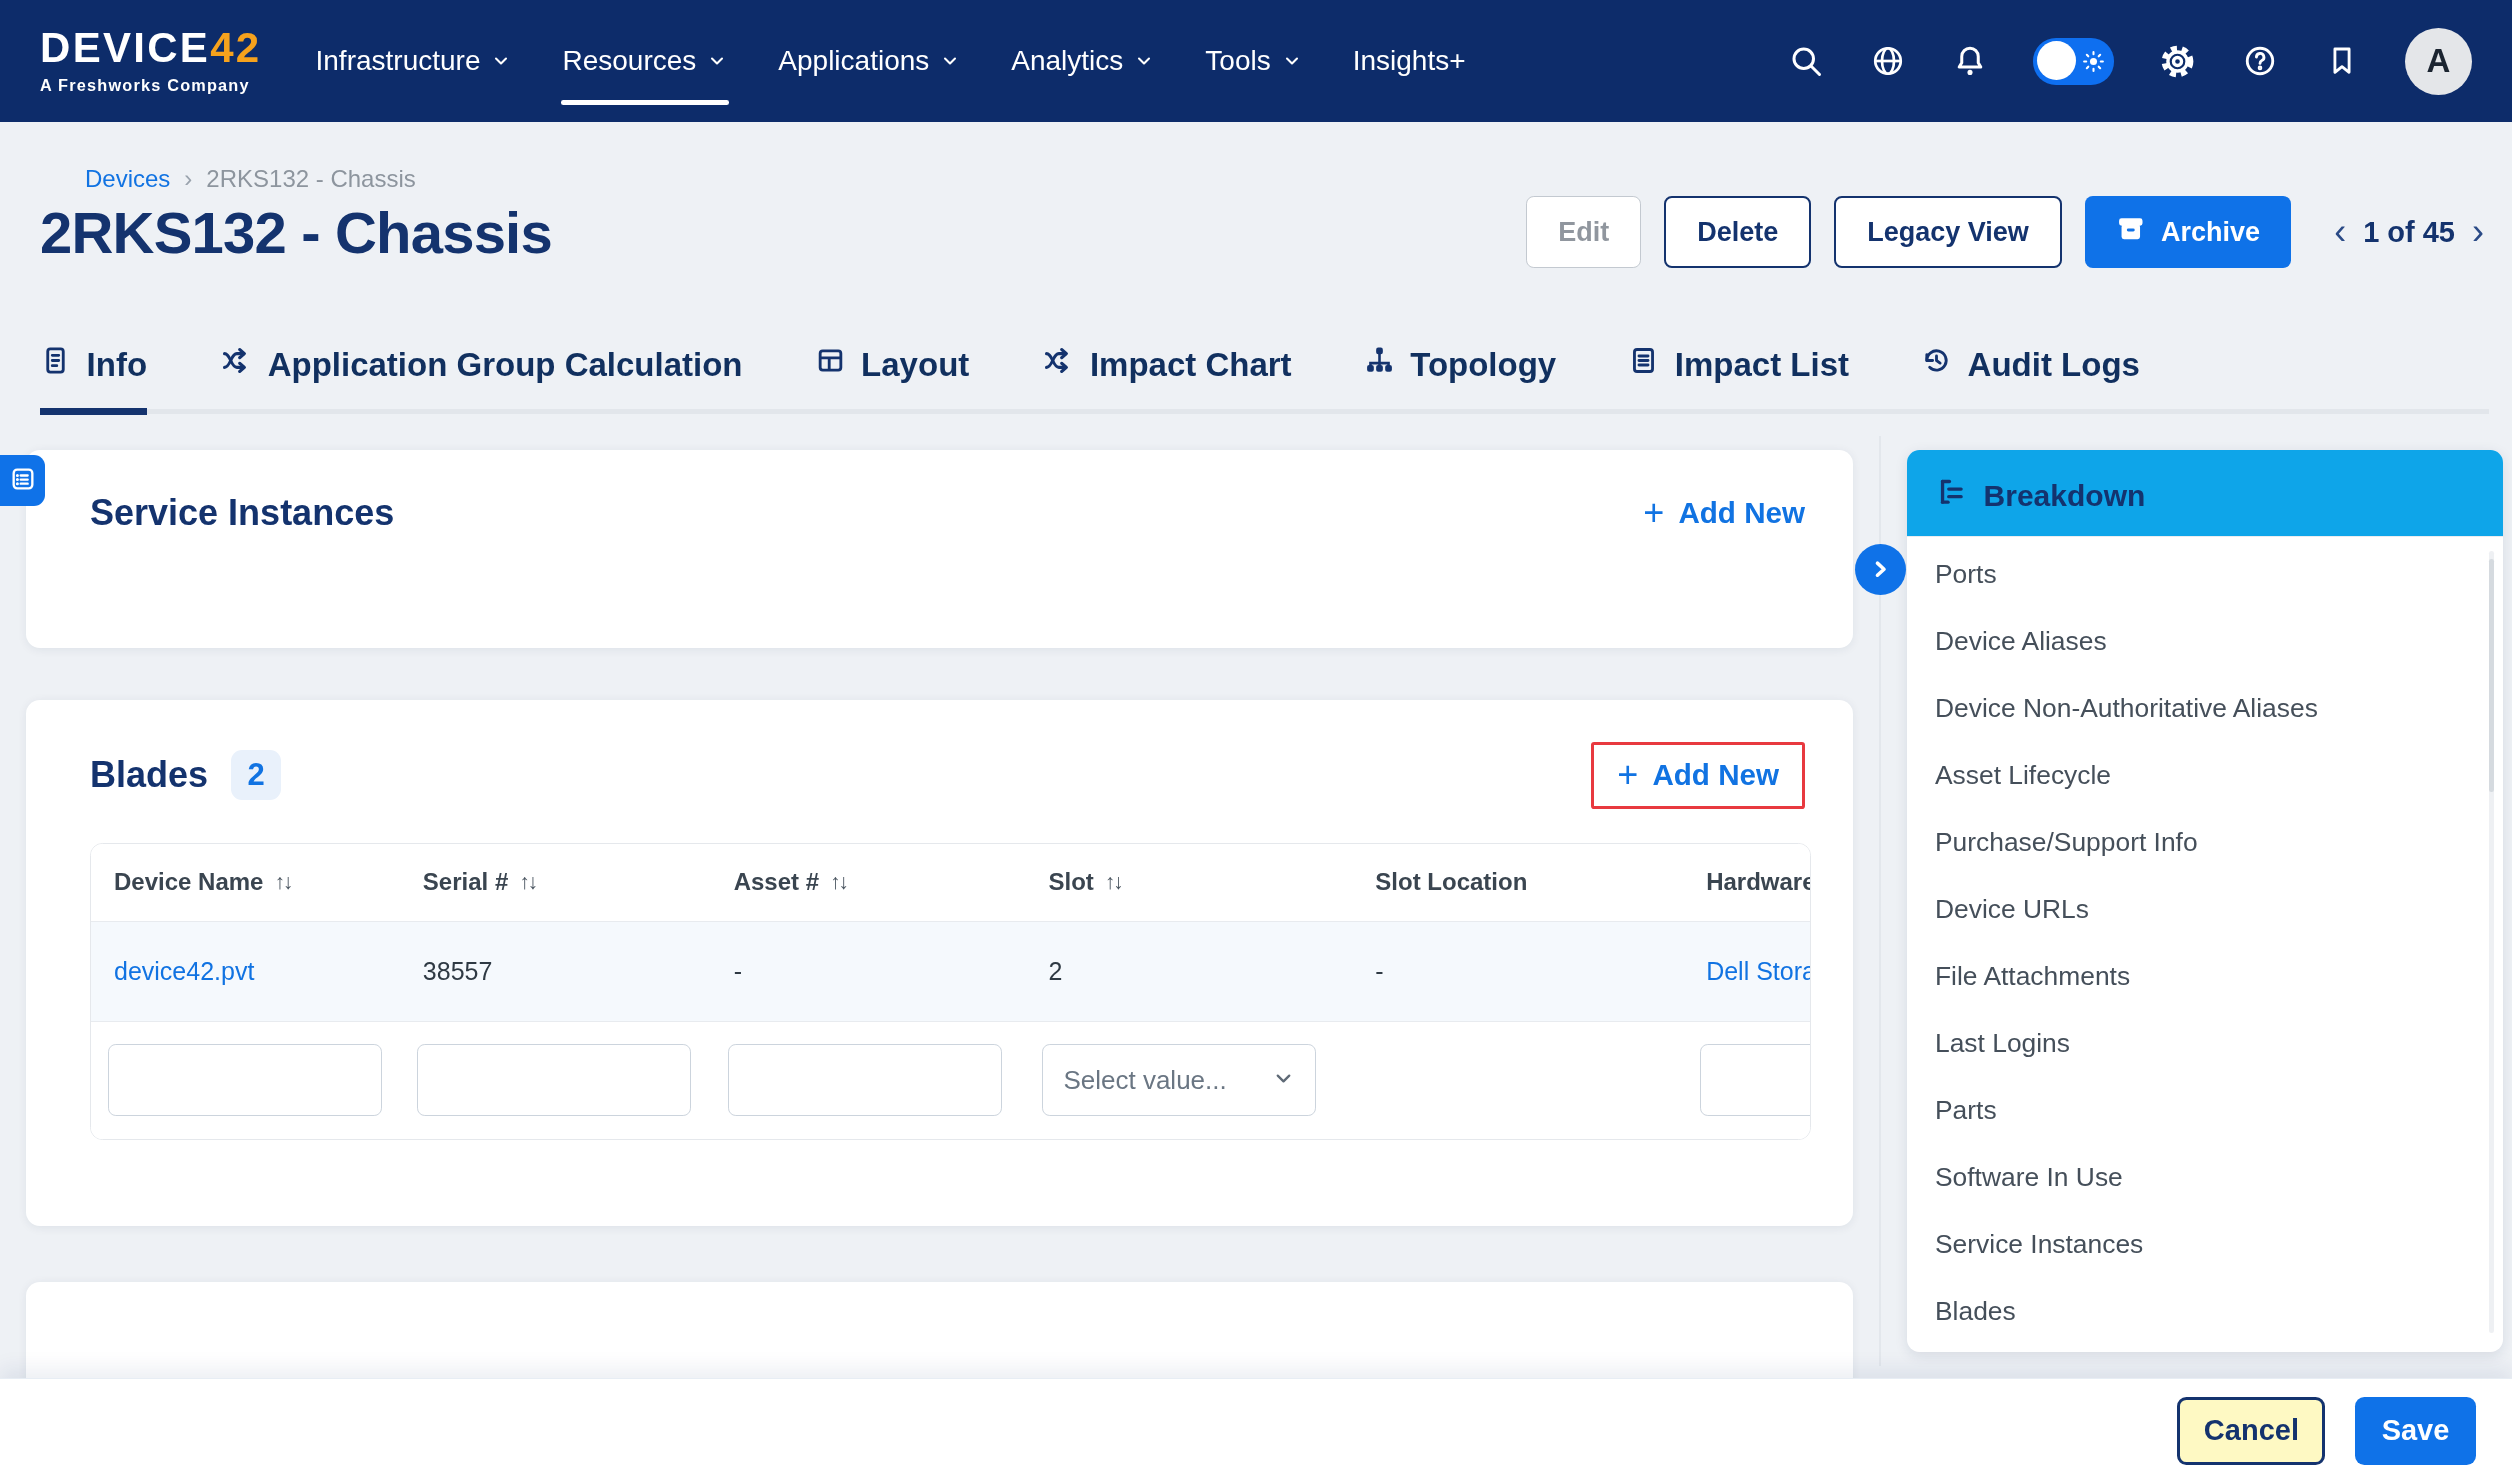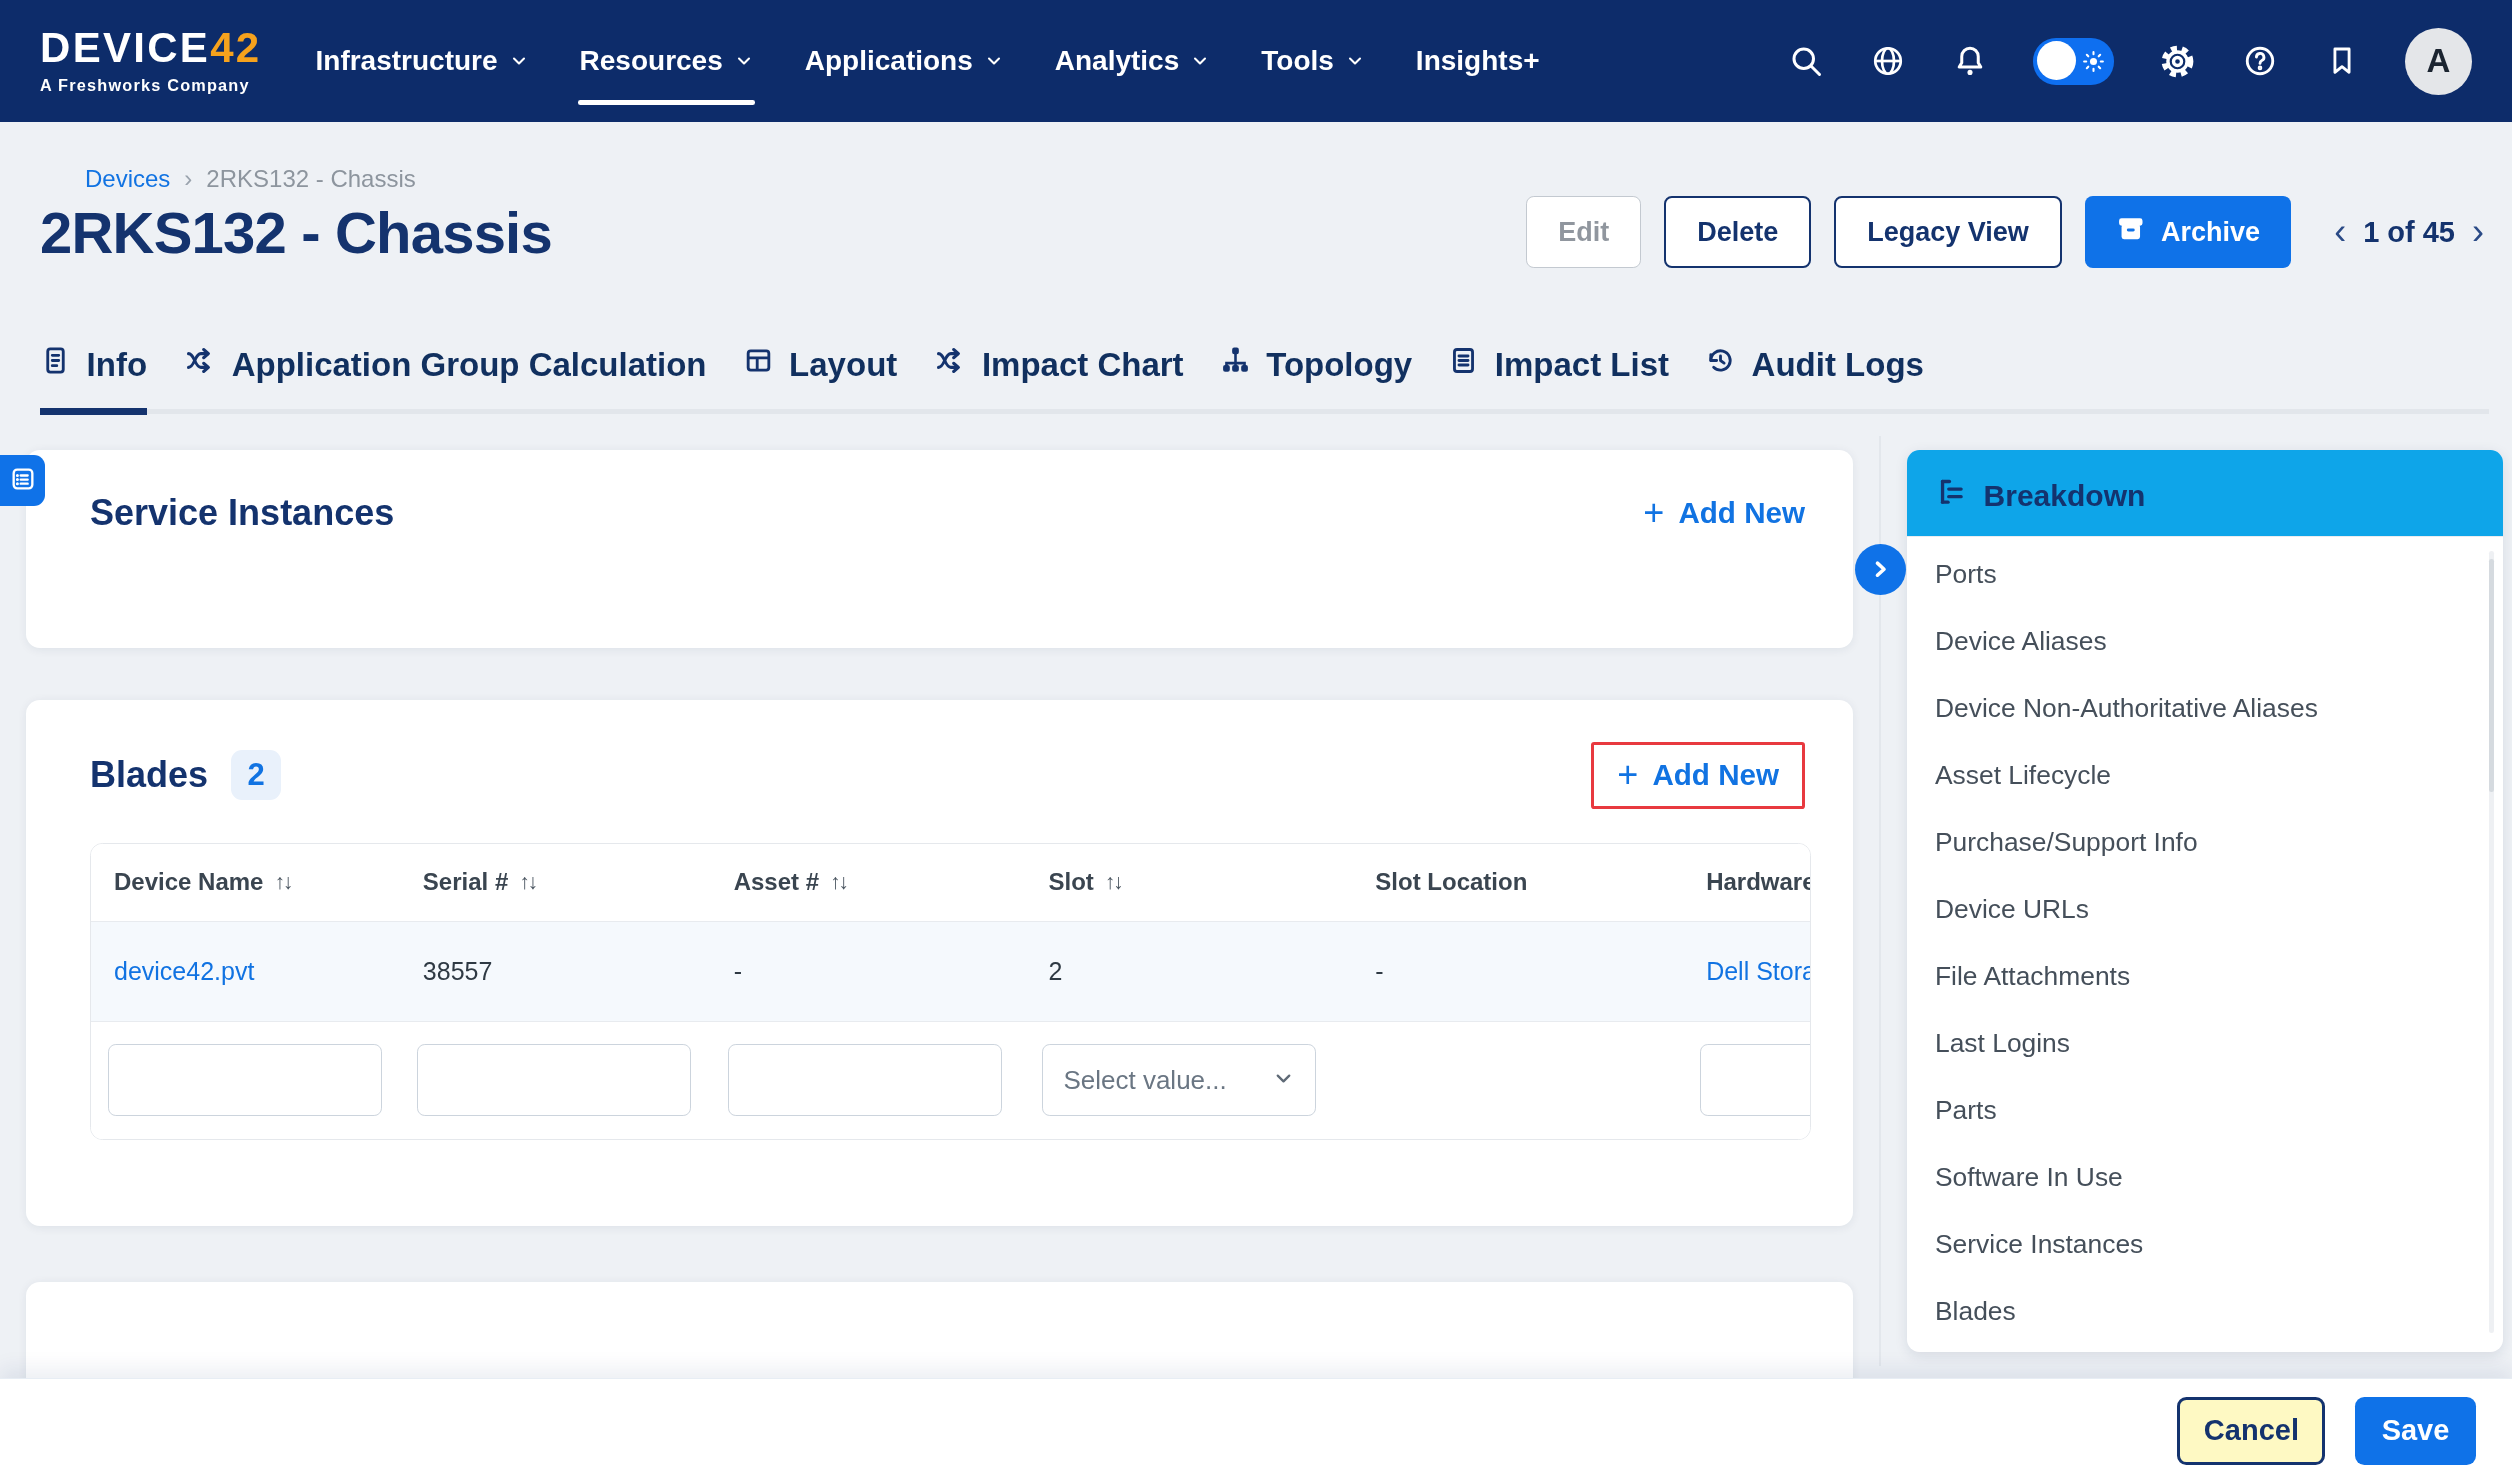--- a/index.html
+++ b/index.html
@@ -16,21 +16,21 @@
   .navbar {
     position: absolute; top:0; left:0; right:0; height:122px;
     background:#0d2c6a; display:flex; align-items:center; padding:0 40px;
   }
   .logo { display:flex; flex-direction:column; margin-right:54px; }
   .logo-main { font-size:42px; font-weight:800; letter-spacing:2.3px; color:#fff; line-height:1; }
   .logo-main .accent { color:#f6a21d; }
   .logo-sub { font-size:16.3px; color:#fff; letter-spacing:1.2px; margin-top:6.2px; font-weight:600; }
   .menu { display:flex; gap:51px; align-items:center; height:100%; }
   .menu-item { position:relative; display:flex; align-items:center; gap:11px;
-    color:#fff; font-size:28px; font-weight:700; height:100%; cursor:pointer; }
+    color:#fff; font-size:28px; font-weight:400; height:100%; cursor:pointer; }
   .menu-item.active::after { content:""; position:absolute; left:-1.6px; right:-1.6px; bottom:17px; height:5.4px; background:#fff; border-radius:2.3px; }
   .caret { display:inline-flex; }
   .nav-icons { margin-left:auto; display:flex; align-items:center; gap:45px; }
   .nav-ic { width:37px; height:37px; display:flex; align-items:center; justify-content:center; color:#fff; cursor:pointer; }
   .toggle { width:81px; height:47px; border-radius:23px; background:#0e6ff0; position:relative; cursor:pointer; }
   .toggle-knob { position:absolute; left:3.9px; top:3.9px; width:39px; height:39px; border-radius:50%; background:#fff; }
   .toggle-sun { position:absolute; right:7.8px; top:11px; }
   .avatar { width:67px; height:67px; border-radius:50%; background:#e4e6e9; color:#1b2430;
     font-size:33px; font-weight:700; display:flex; align-items:center; justify-content:center; cursor:pointer; }
 
@@ -46,21 +46,21 @@
   .btn { height:72px; border-radius:7.8px; font-size:27px; display:inline-flex; align-items:center; justify-content:center;
     padding:0 31px; background:#fff; cursor:pointer; white-space:nowrap;text-align:center; }
   .btn-edit { border:1.6px solid #c3c9d0; color:#90969e; font-weight:600; }
   .btn-delete, .btn-legacy { border:2.3px solid #14336e; color:#14336e; font-weight:700; }
   .btn-archive { background:#0f72e8; color:#fff; border:none; font-weight:700; gap:15.6px; }
   .pager { display:flex; align-items:center; gap:17px; margin-left:20px; color:#14336e; }
   .pager-chev { font-size:36px; color:#2a4a86; cursor:pointer; line-height:1; }
   .pager-label { font-size:29px; font-weight:700; }
 
   
-  .tabs { position:absolute; top:344px; left:40px; right:23px; display:flex; gap:36px; border-bottom:5.4px solid #e2e6eb; }
+  .tabs { position:absolute; top:344px; left:40px; right:23px; display:flex; gap:72px; border-bottom:5.4px solid #e2e6eb; }
   .tab { display:flex; align-items:center; gap:15.6px; font-size:33px; font-weight:700; color:#11305f;
     padding-bottom:23px; border-bottom:7px solid transparent; margin-bottom:-6.2px; cursor:pointer; white-space:nowrap; }
   .tab.active { border-bottom-color:#14336e; }
   .tab svg { flex:0 0 auto; }
 
   
   .card { position:absolute; left:26px; width:1827px; background:#fff; border-radius:14px;
     box-shadow:0 1.6px 9.3px rgba(18,38,74,.07); }
   .card-si { top:450px; height:198px; }
   .card-bl { top:700px; height:526px; overflow:hidden; }

